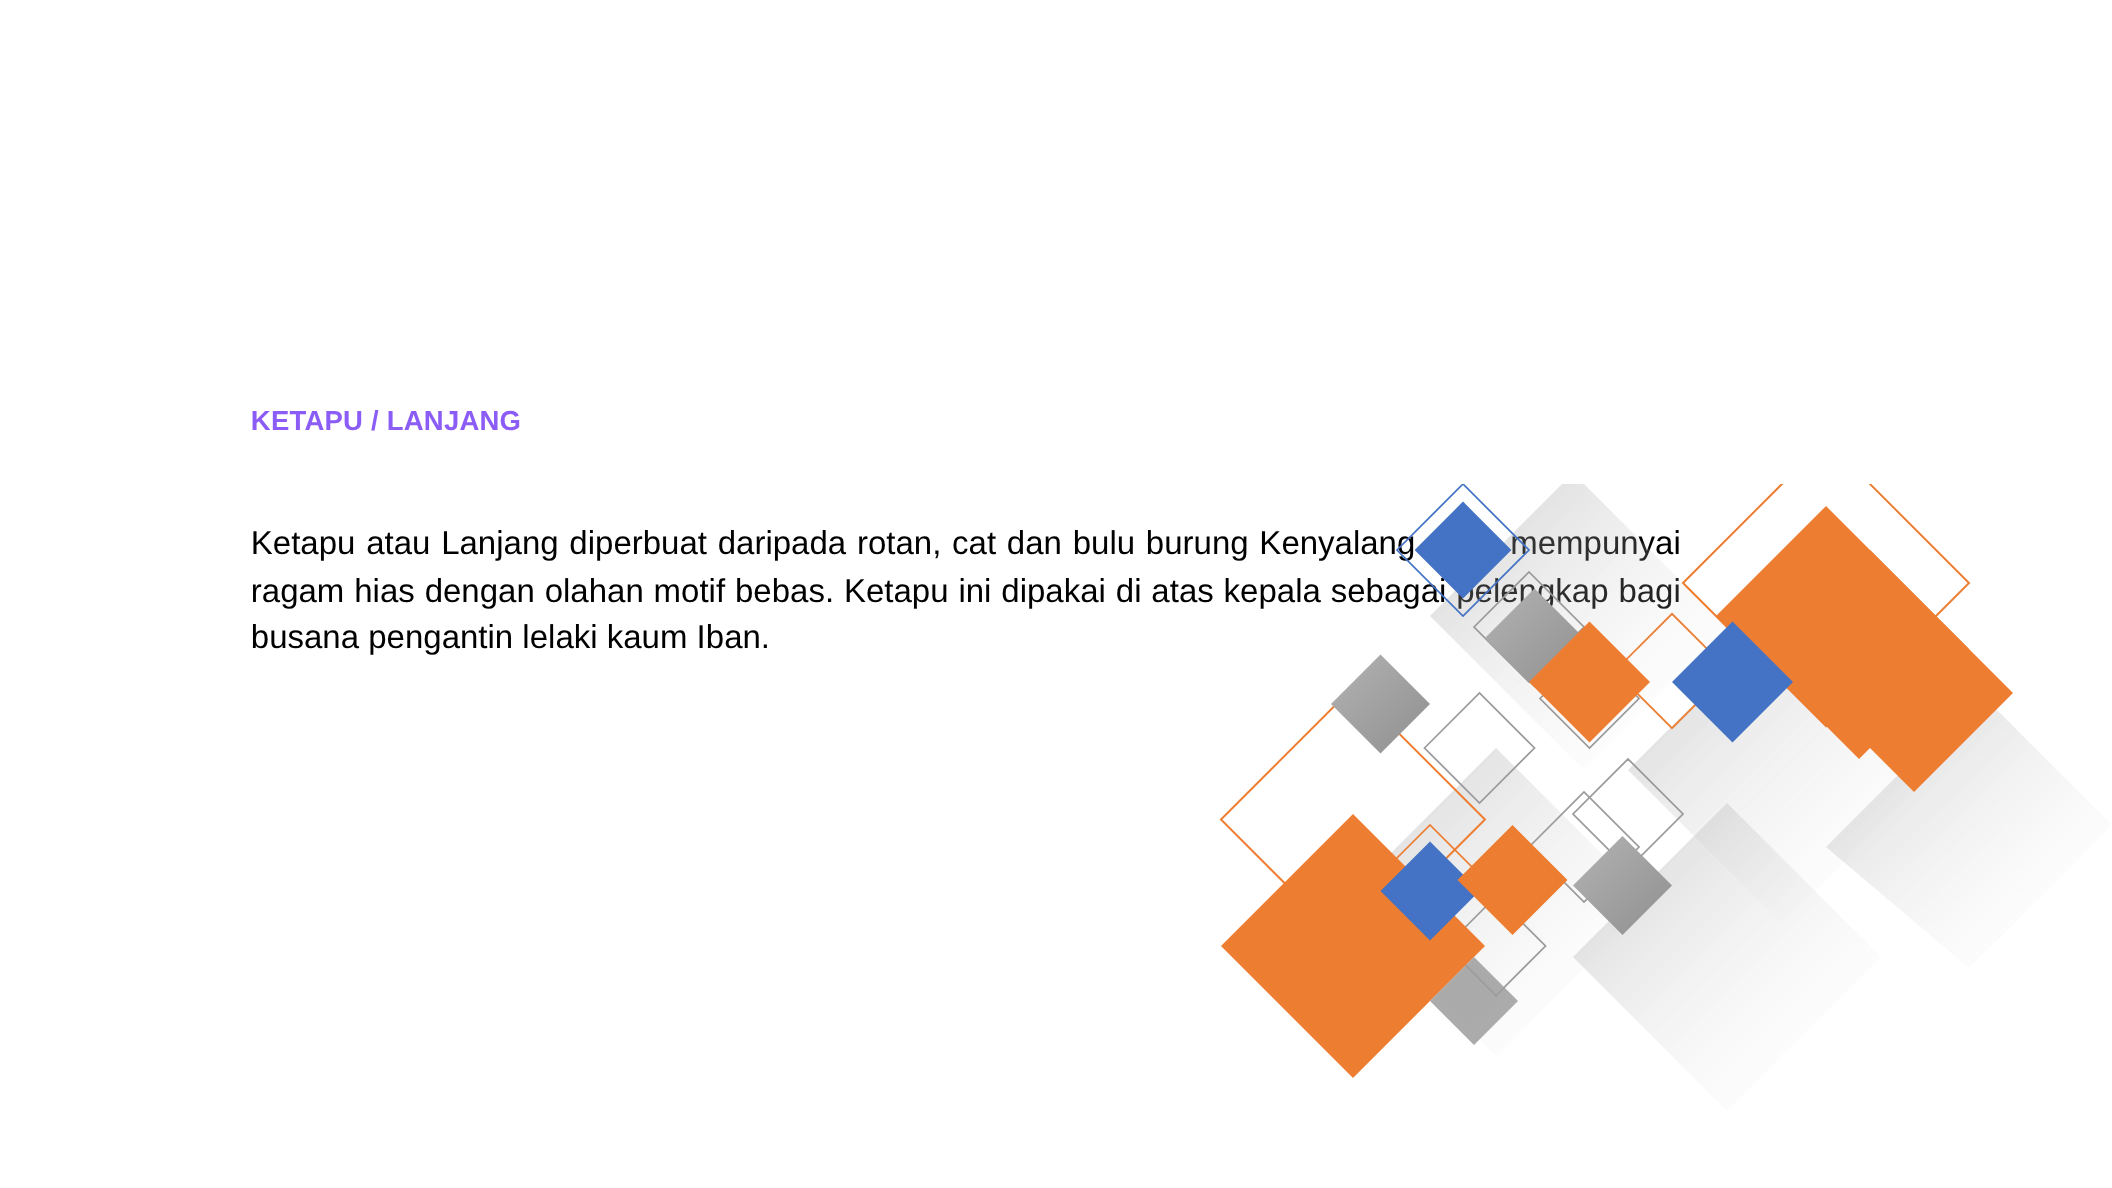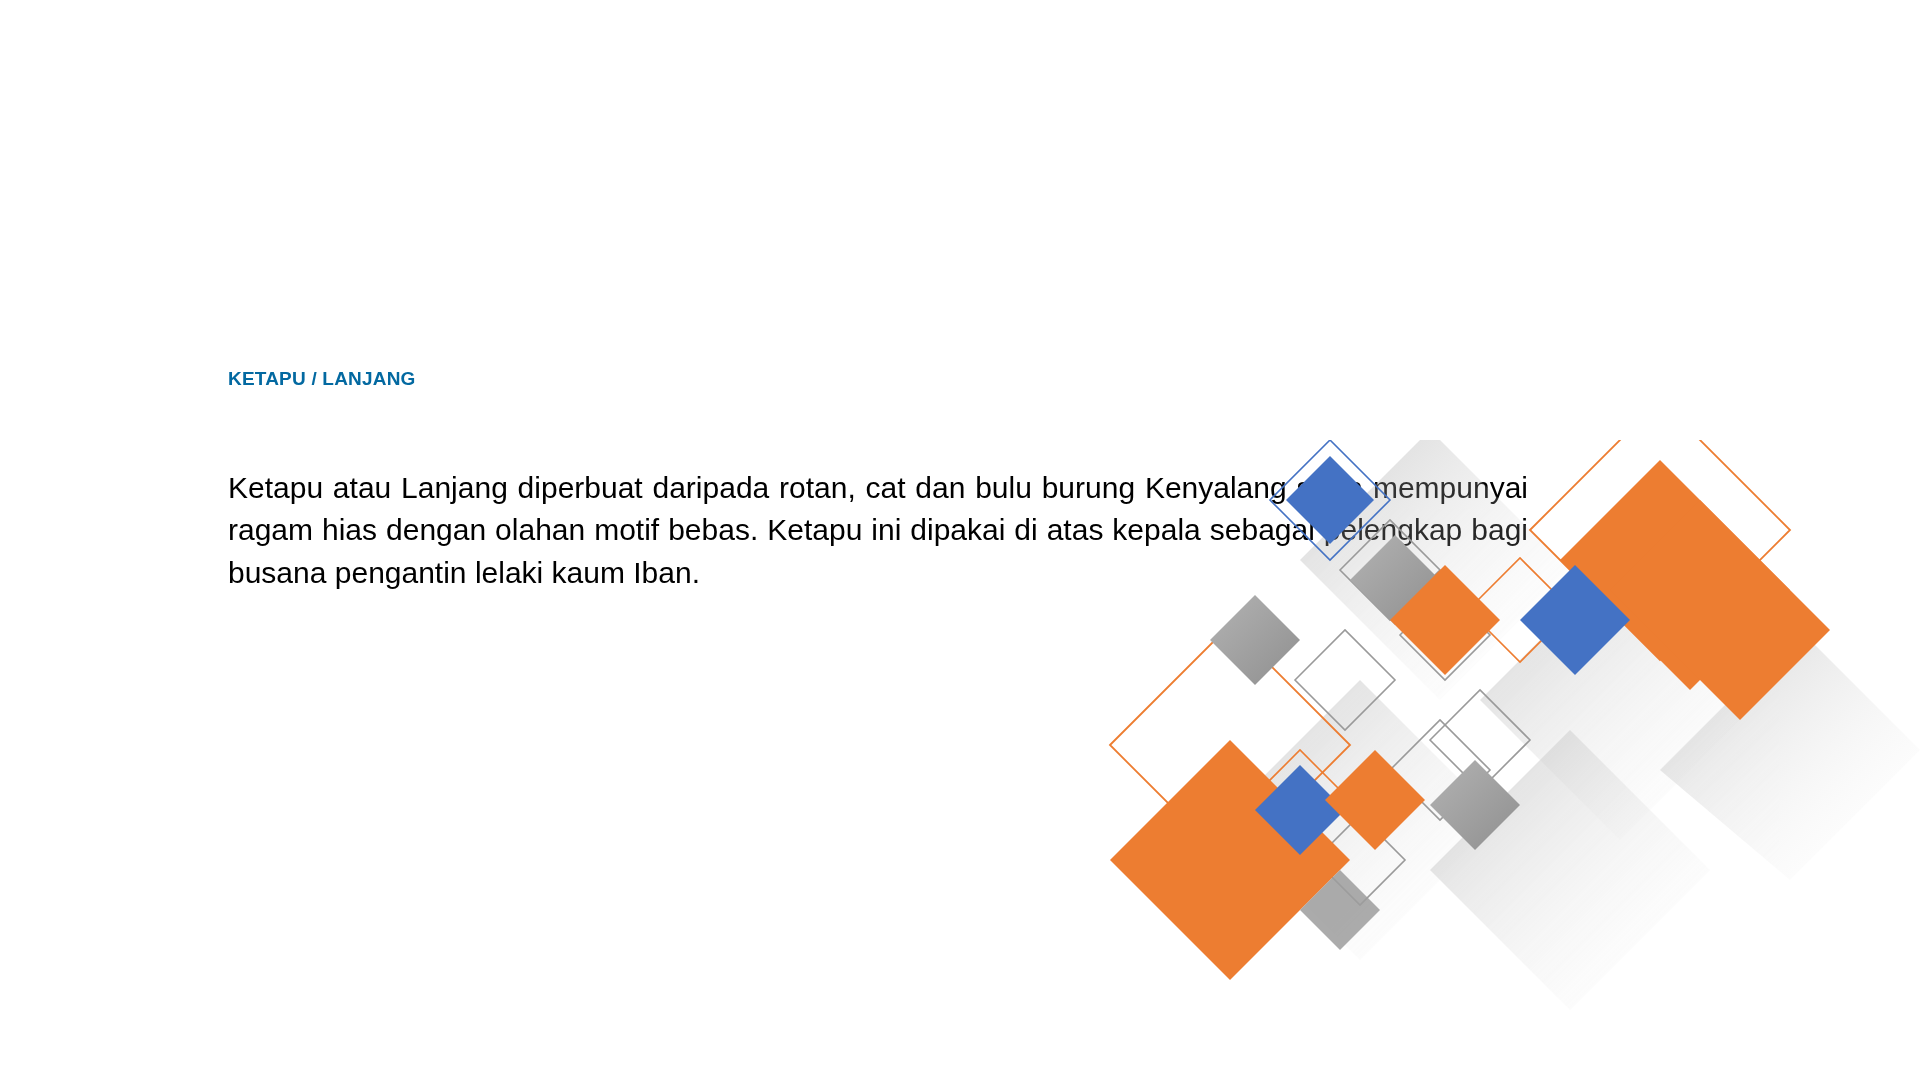--- a/index.html
+++ b/index.html
@@ -29,23 +29,23 @@
   #content {
     position: absolute;
     left: 228px;
     top: 368px;
     width: 1300px;
   }
 
   #slide-title {
     font-family: "Liberation Sans", sans-serif;
     font-weight: bold;
-    font-size: 19px;
+    font-size: 25px;
     letter-spacing: 0.2px;
-    color: #0369a1;
+    color: #8b5cf6;
     margin: 0;
     line-height: 1.2;
   }
 
   #slide-body {
     margin: 0;
     margin-top: 76px;
     font-family: "Liberation Sans", sans-serif;
     font-size: 30px;
     line-height: 1.42;

